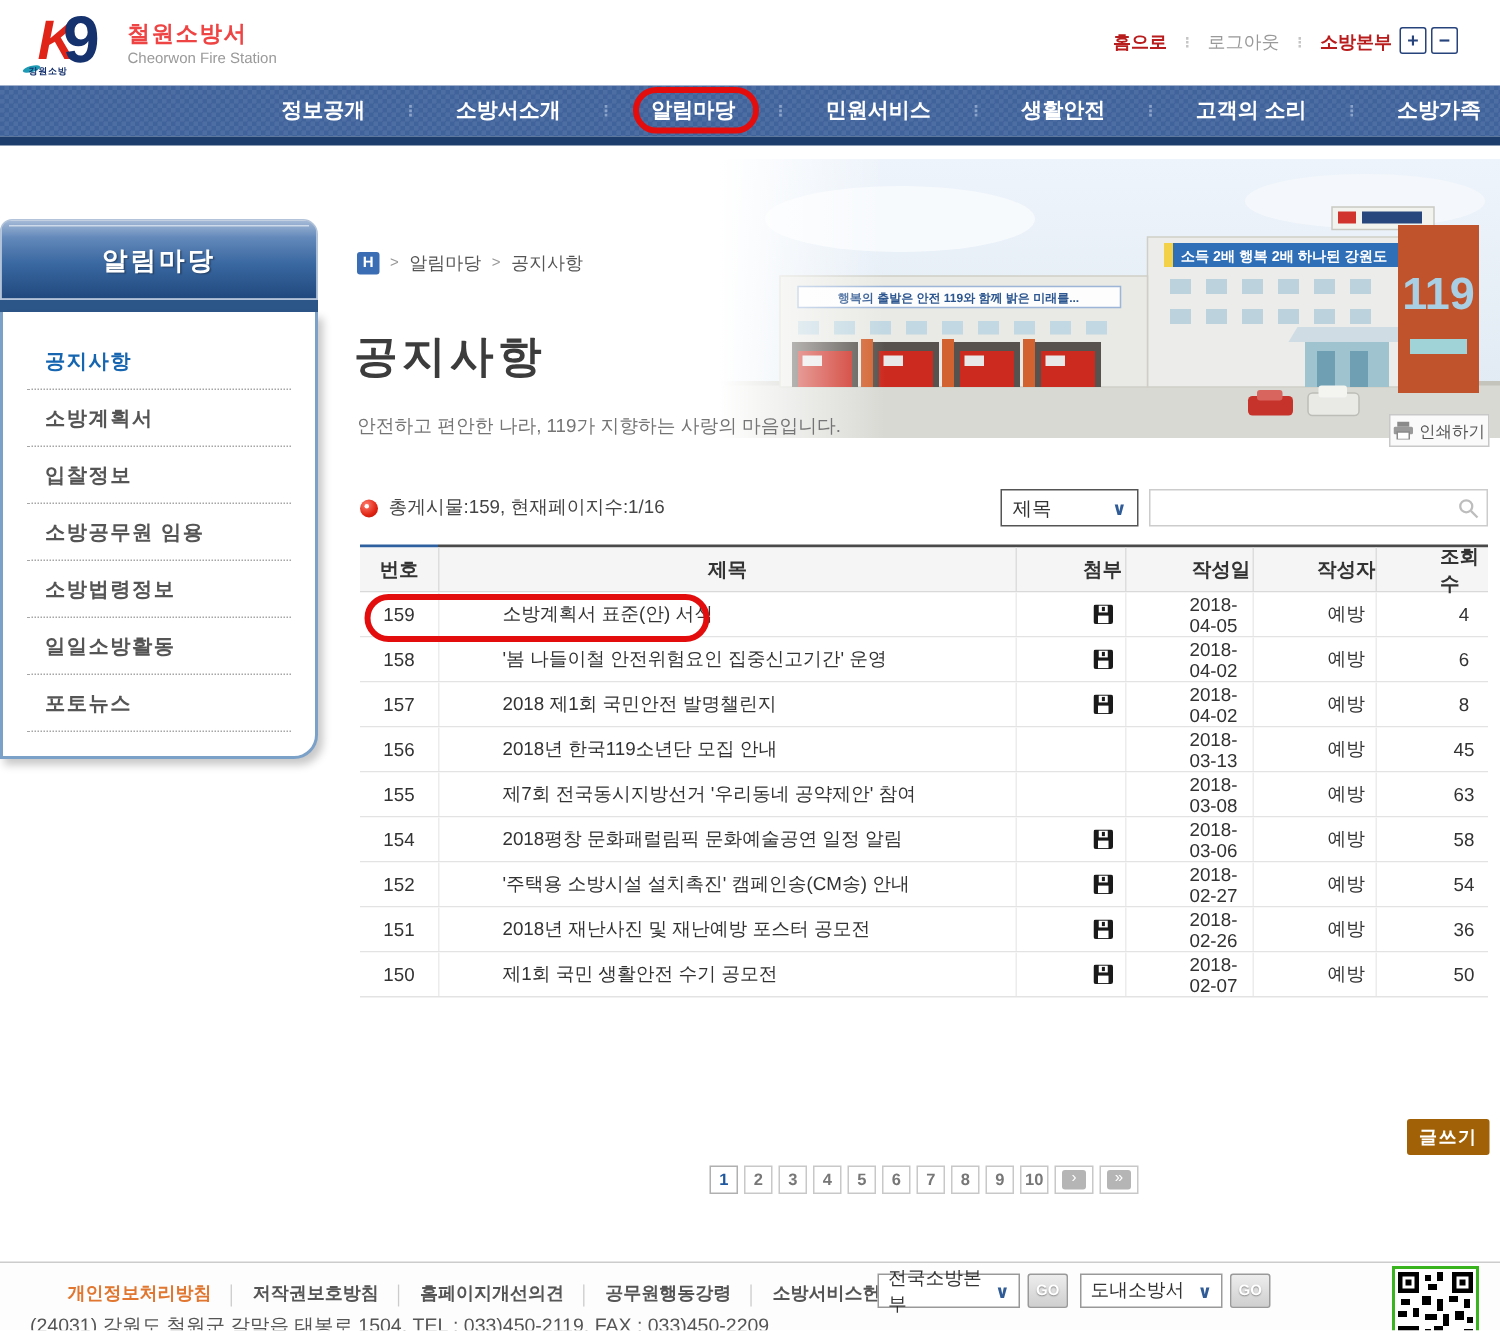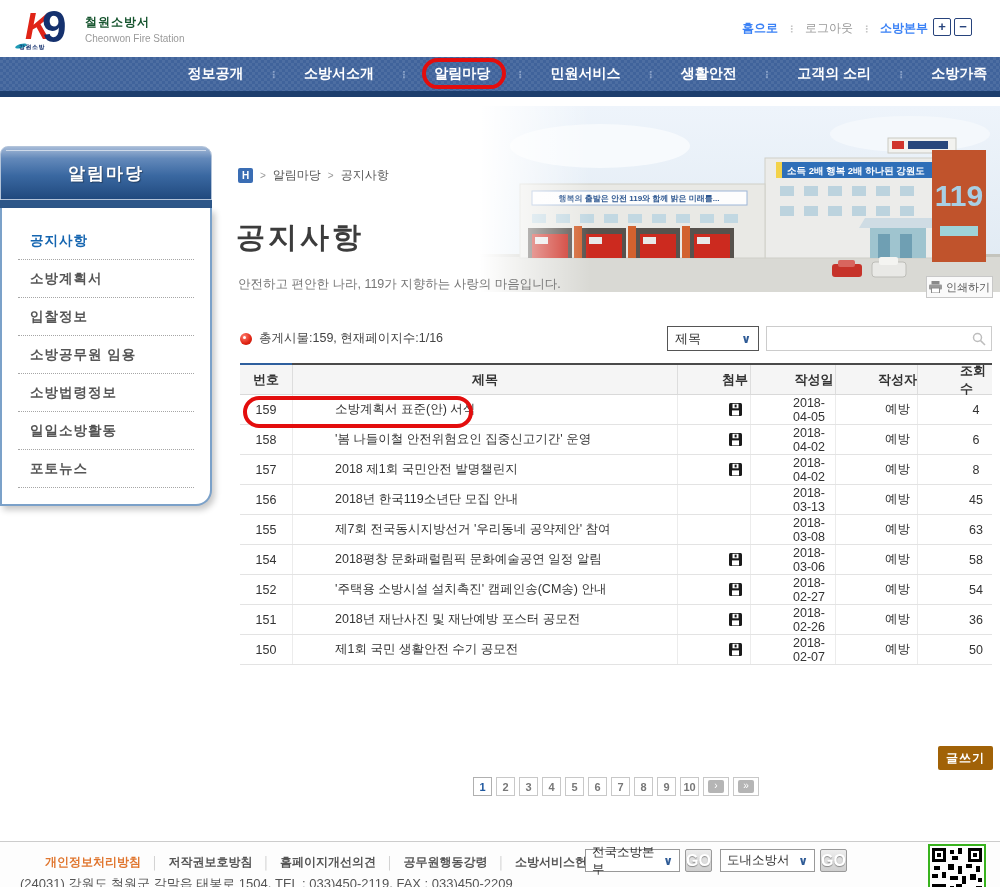--- a/index.html
+++ b/index.html
@@ -9,24 +9,24 @@
 
   
   .top-header { position:absolute; left:0; top:0; width:1000px; height:57px; background:#fff; }
   .logo { position:absolute; left:25px; top:8px; display:flex; align-items:center; cursor:pointer; }
   .logo-mark { position:relative; width:52px; height:42px; }
   .logo-k { position:absolute; left:0; top:-2px; font-size:37px; font-weight:bold; font-style:italic; color:#e02417; }
   .logo-9 { position:absolute; left:17px; top:-6px; font-size:44px; font-weight:bold; color:#15316e; }
   .logo-small { position:absolute; left:-6px; bottom:-2px; font-size:6px; font-weight:bold; color:#15316e; letter-spacing:.5px; }
   .logo-swoosh { position:absolute; left:-10px; bottom:2px; width:12px; height:4px; border-radius:50%; background:#1d9bb5; transform:rotate(-15deg); }
   .logo-text { margin-left:8px; }
-  .logo-title { font-size:12px; font-weight:bold; color:#14532d; letter-spacing:1px; }
+  .logo-title { font-size:15px; font-weight:bold; color:#ef4444; letter-spacing:1px; }
   .logo-sub { font-size:10px; color:#9a9a9a; margin-top:2px; }
   .util { position:absolute; right:72px; top:20px; display:flex; align-items:center; gap:9px; font-size:12px; }
-  .util a { text-decoration:none; color:#3b82f6; font-weight:bold; cursor:pointer; }
+  .util a { text-decoration:none; color:#b91c1c; font-weight:bold; cursor:pointer; }
   .util a.muted { color:#999; font-weight:normal; }
   .util .u-sep { color:#c5c5c5; font-size:9px; }
   .font-btns { position:absolute; right:28px; top:18px; display:flex; gap:3px; }
   .font-btn { width:18px; height:18px; border:1px solid #27437c; border-radius:2px; color:#27437c; background:#fff; font-weight:bold; font-size:13px; line-height:16px; text-align:center; cursor:pointer; }
 
   
   .gnb { position:absolute; left:0; top:57px; width:1000px; height:34px; background-color:#40639b;
     background-image:linear-gradient(45deg,rgba(255,255,255,.07) 25%,transparent 25%,transparent 75%,rgba(255,255,255,.07) 75%),
                      linear-gradient(45deg,rgba(255,255,255,.07) 25%,transparent 25%,transparent 75%,rgba(255,255,255,.07) 75%);
     background-size:6px 6px; background-position:0 0,3px 3px; }
@@ -104,21 +104,21 @@
   .footer { position:absolute; left:0; top:841px; width:1000px; height:46px; background:#fdfdfd; border-top:1px solid #ccc; }
   .f-links { position:absolute; left:45px; top:12px; display:flex; align-items:center; gap:10px; font-size:12px; font-weight:bold; color:#555; }
   .f-links .lnk { cursor:pointer; white-space:nowrap; }
   .f-links .lnk.first { color:#e0762f; }
   .f-sep { color:#ccc; font-weight:normal; }
   .f-sep:last-child { display:none; }
   .f-addr { position:absolute; left:20px; top:33px; font-size:13px; color:#555; white-space:nowrap; }
   .f-sel { position:absolute; top:7px; height:23px; border:1px solid #999; background:#fff; display:flex; align-items:center;
     justify-content:space-between; padding:0 6px; font-size:12.5px; color:#333; cursor:pointer; }
   .f-go { position:absolute; top:7px; width:27px; height:23px; background:linear-gradient(#ededed,#cfcfcf); border:1px solid #9a9a9a;
-    color:#fff; font-size:16px; font-weight:bold; text-shadow:0 1px 1px #888; cursor:pointer; border-radius:2px; }
+    color:#fff; font-size:10px; font-weight:bold; text-shadow:0 1px 1px #888; cursor:pointer; border-radius:2px; }
   .qr { position:absolute; left:928px; top:2px; width:58px; height:58px; border:2px solid #39b31e; background:#fff; }
 
   
   .ann { position:absolute; border:4px solid #e30d0d; border-radius:17px; pointer-events:none; z-index:60; }
   .ann-nav { left:422px; top:58px; width:84px; height:31px; }
   .ann-row { left:243px; top:396px; width:230px; height:32px; }
 </style>
 </head>
 <body>
 

